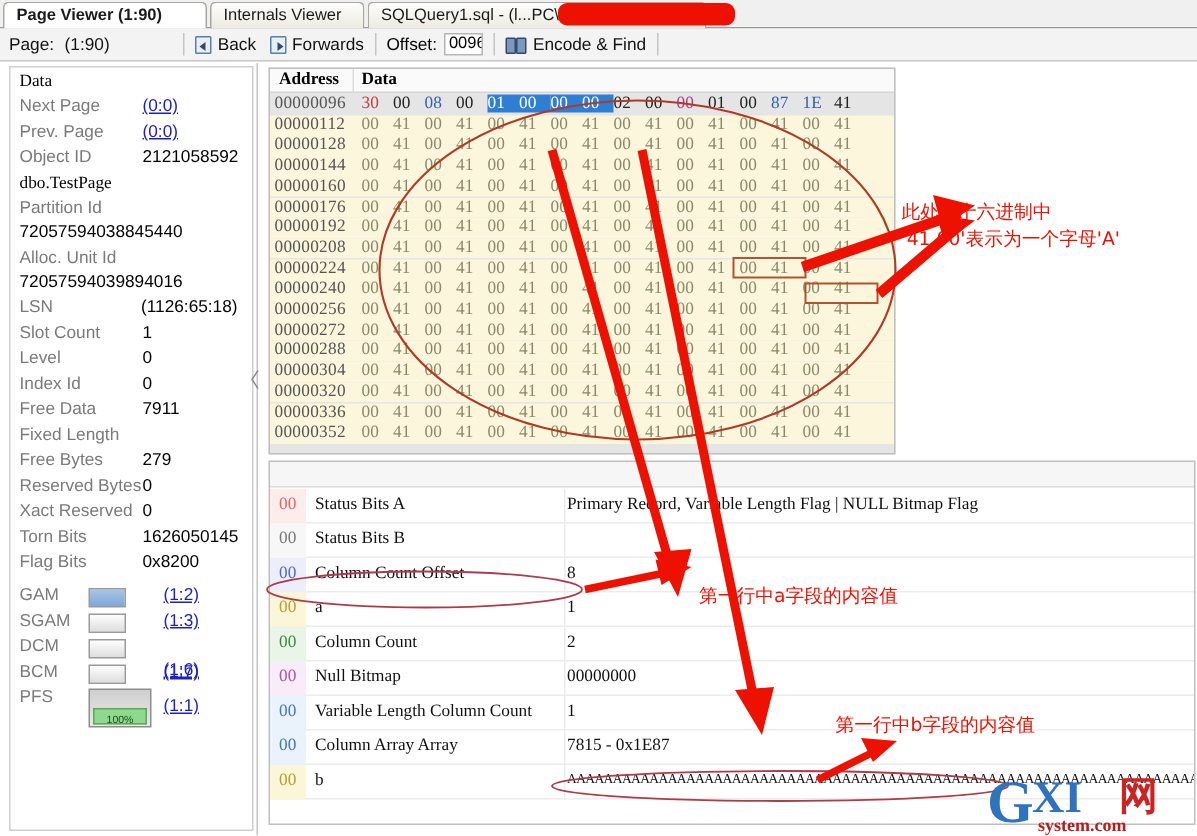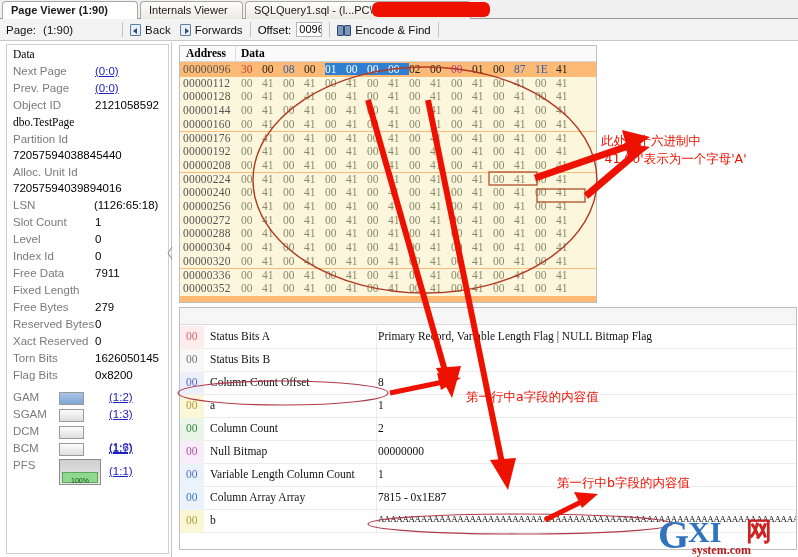--- a/index.html
+++ b/index.html
@@ -103,21 +103,21 @@
   .swatch { position:absolute; width:25px; height:13px; border:1px solid #9a9a9a; top:1px; left:52px; }
   .sw-gam { background:linear-gradient(#a9c4e6,#7fa8d8); }
   .sw-empty { background:linear-gradient(#fdfdfd,#dedede); }
   .sw-pfs { left:52px; width:42px; height:26px; top:0; background:linear-gradient(#cfcfcf,#e8e8e8); border:1px solid #8d8d8d; }
   .pfs-bar { position:absolute; left:2px; bottom:1px; width:36px; height:11px; background:#8ed98e; border:1px solid #5aa85a;}
   .pfs-txt { position:absolute; left:0; bottom:0px; width:40px; text-align:center; font-size:7px; color:#1c4d1c; }
 
   
   #hexpanel {
     position:absolute; left:179px; top:45px; width:418px; height:258px;
-    background:#fdba74; border:1px solid #bfbfbf; overflow:hidden;
+    background:#e5e5e5; border:1px solid #bfbfbf; overflow:hidden;
   }
   #hexhdr {
     position:absolute; left:0; top:0; width:418px; height:16px;
     background:#fafafa; border-bottom:1px solid #d6d6d6;
     font-family:"Liberation Serif", serif; font-size:11.5px; font-weight:bold;
   }
   #hexhdr .h-addr { position:absolute; left:6px; top:1px; }
   #hexhdr .h-data { position:absolute; left:61px; top:1px; }
   #hexhdr .hsep { position:absolute; left:55px; top:0; width:1px; height:16px; background:#dcdcdc; }
   .hexrow { position:absolute; left:0; width:418px; height:13.5px; font-family:"Liberation Serif", serif; font-size:11.5px; }

